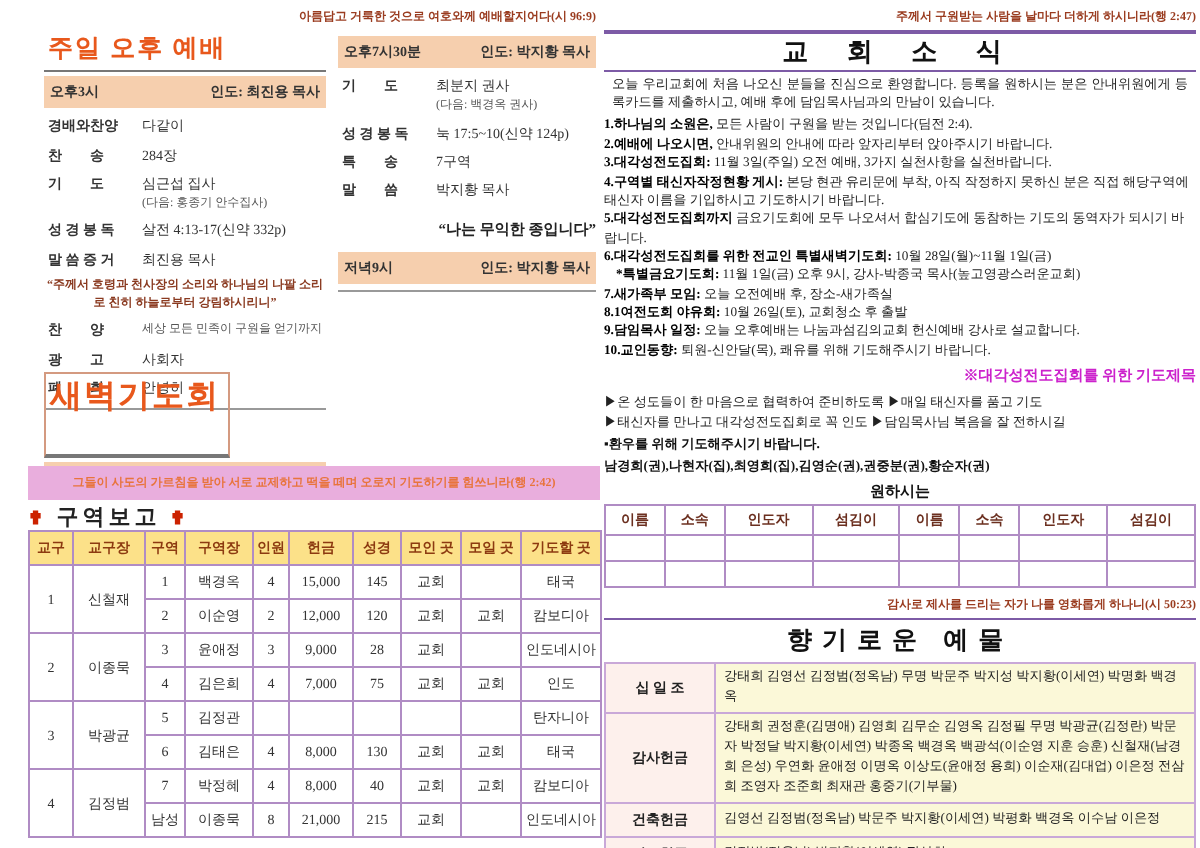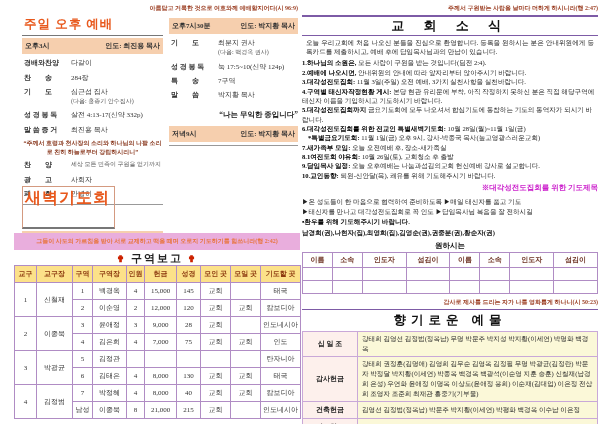--- a/index.html
+++ b/index.html
@@ -21,21 +21,21 @@
   .verse{font-size:6px;font-weight:bold;color:#8a3a20;text-align:center;margin:2px 0;line-height:1.45;}
   .bigverse{font-size:7.5px;font-weight:bold;color:#222;text-align:right;margin:7px 0 5px;}
   .endline{border-top:1px solid #999;margin-top:3px;}
   .fri{margin-top:6px;}
   .fri .sec-title{font-size:11.5px;}
   .dawn{position:absolute;left:22px;top:186px;width:141px;}
   .dawn .sec-title{font-size:16px;display:inline-block;border:1px solid #d49a80;
                    border-bottom:2px solid #777;padding:1px 4px 18px 2px;}
   .banner{position:absolute;left:14px;top:233px;width:286px;background:#e9aedd;color:#e8743c;
           font-size:6px;font-weight:bold;text-align:center;padding:4px 0;}
-  .rep-title{position:absolute;top:251px;left:14px;width:286px;text-align:center;font-size:11px;
+  .rep-title{position:absolute;top:251px;left:14px;width:286px;text-align:left;font-size:11px;
              font-weight:bold;color:#222;letter-spacing:2px;}
   .rep-title .cross{color:#cc2200;font-size:9px;font-weight:bold;}
   .rtab{position:absolute;top:265px;left:14px;width:286px;border-collapse:collapse;table-layout:fixed;}
   .rtab th{background:#fce189;color:#8c3a10;font-size:7px;border:1px solid #b08cc4;padding:3px 0;}
   .rtab td{font-size:7px;text-align:center;border:1px solid #b08cc4;height:16px;padding:0;color:#333;}
   .rcol{position:absolute;left:302px;top:4px;width:296px;}
   #rq{text-align:right;margin-bottom:2px;}
   .rule{border-top:2px solid #7d5ba6;}
   .news-title{text-align:center;font-size:13px;font-weight:bold;letter-spacing:8px;color:#111;margin:0;}
   .rule2{border-top:1.5px solid #7d5ba6;}

